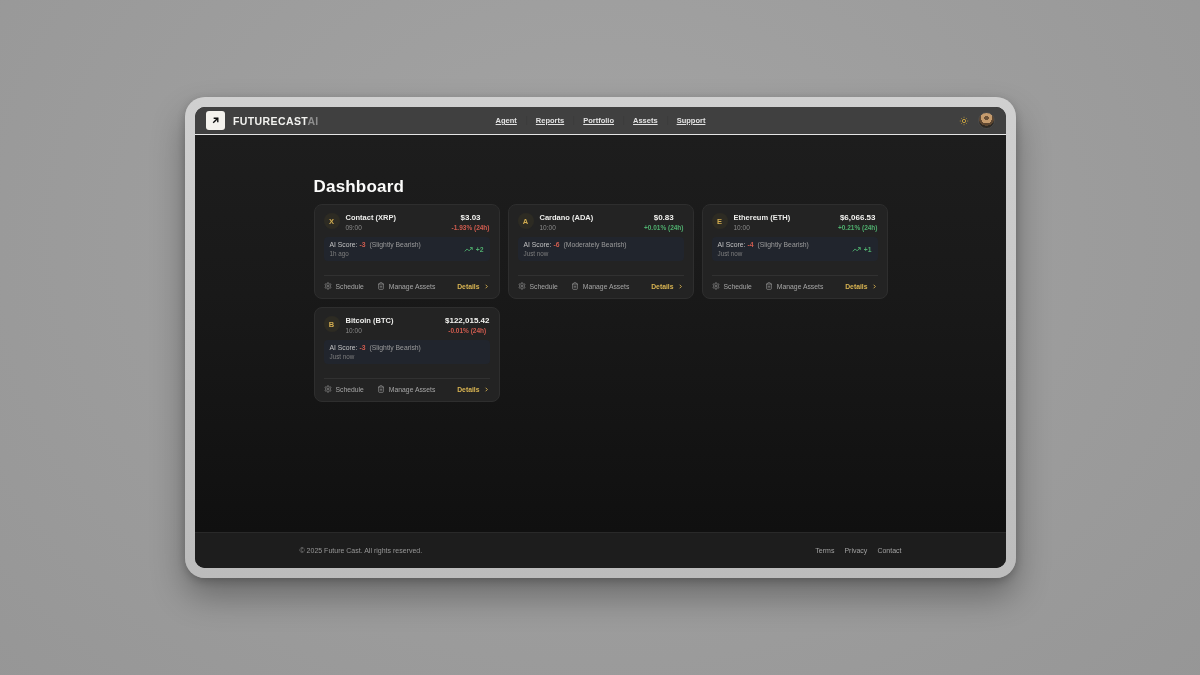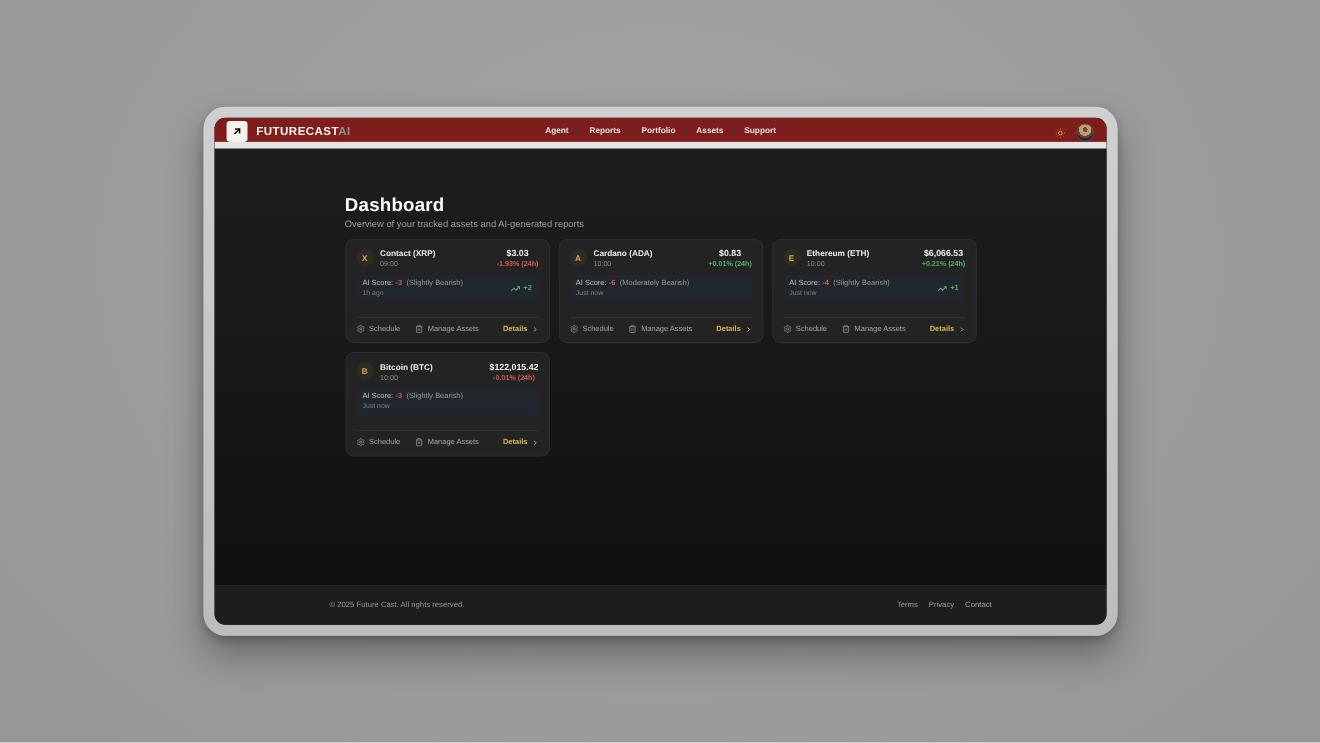--- a/index.html
+++ b/index.html
@@ -17,33 +17,33 @@
     border-radius:20px; padding:10px;
     box-shadow:0 18px 34px rgba(0,0,0,.32), 0 3px 8px rgba(0,0,0,.20);
   }
   .app {
     height:100%; border-radius:10px; overflow:hidden;
     display:flex; flex-direction:column; background:#151515;
   }
 
   
   .app-header {
-    flex:0 0 28px; background:#7f1d1d; border-bottom:6px solid #e5e5e5;
-    display:flex; align-items:flex-end; padding:0 11px; position:relative;
+    flex:0 0 28px; background:#404040; border-bottom:1px solid #e5e5e5;
+    display:flex; align-items:center; padding:0 11px; position:relative;
   }
   .brand { display:flex; align-items:center; }
   .logo-box {
     width:19px; height:19px; background:#f4f2ed; border-radius:3px;
     display:flex; align-items:center; justify-content:center; cursor:pointer;
   }
   .logo-box svg { width:11px; height:11px; stroke:#0d0d0d; stroke-width:3; fill:none; }
   .brand-text { margin-left:8px; font-size:10.5px; font-weight:800; letter-spacing:.4px; color:#f2f2ef; white-space:nowrap; }
   .brand-text .ai { color:#8e8e8e; }
   .main-nav { position:absolute; left:50%; top:0; height:100%; transform:translateX(-50%); display:flex; align-items:center; }
-  .nav-item { font-size:7.5px; font-weight:600; color:#e3e3e3; padding:0 9px; cursor:pointer; white-space:nowrap; }
+  .nav-item { font-size:7.5px; font-weight:600; color:#e3e3e3; padding:0 9px; cursor:pointer; white-space:nowrap;text-decoration:underline; }
   .nav-sep { width:1px; height:9px; background:#3c3c3c; }
   .header-right { margin-left:auto; display:flex; align-items:center; gap:9px; }
   .theme-toggle { width:10px; height:10px; cursor:pointer; display:flex; }
   .theme-toggle svg { width:10px; height:10px; stroke:#d8ae3f; stroke-width:2; fill:none; }
   .avatar {
     width:17px; height:17px; border-radius:50%; cursor:pointer;
     background:radial-gradient(circle at 50% 32%, #6b5138 0 17%, #c59b6d 18% 44%, #5d4630 45% 62%, #2d2923 63% 100%);
     border:1px solid #4a4a4a;
   }
 
@@ -134,21 +134,20 @@
             <path d="M12 2v2 M12 20v2 M4.9 4.9l1.4 1.4 M17.7 17.7l1.4 1.4 M2 12h2 M20 12h2 M4.9 19.1l1.4-1.4 M17.7 6.3l1.4-1.4"></path>
           </svg>
         </span>
         <span class="avatar"></span>
       </div>
     </header>
 
     <main class="app-main">
       <div class="container">
         <h1 class="page-title">Dashboard</h1>
-        <p class="page-subtitle">Overview of your tracked assets and AI-generated reports</p>
         <div class="cards-grid" id="cards-grid">
   <div class="card">
     <div class="card-head">
       <div class="coin-badge">X</div>
       <div class="name-block">
         <div class="asset-name">Contact (XRP)</div>
         <div class="asset-time">09:00</div>
       </div>
       <div class="price-block">
         <div class="asset-price">$3.03</div>

